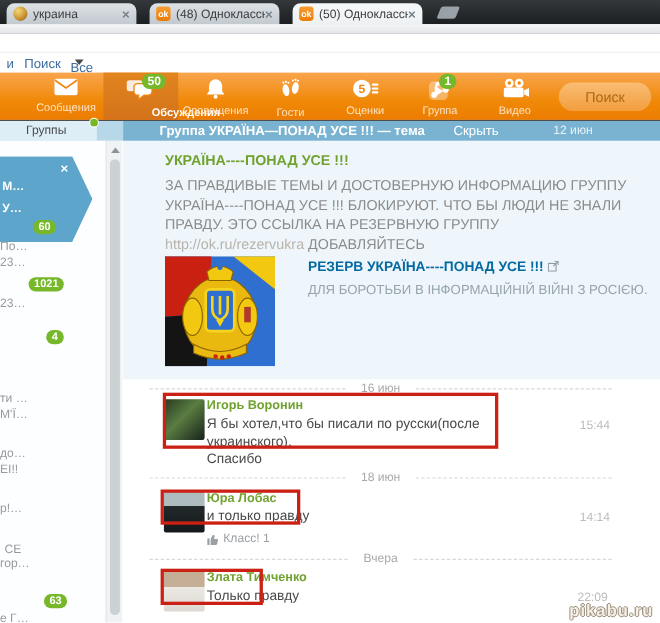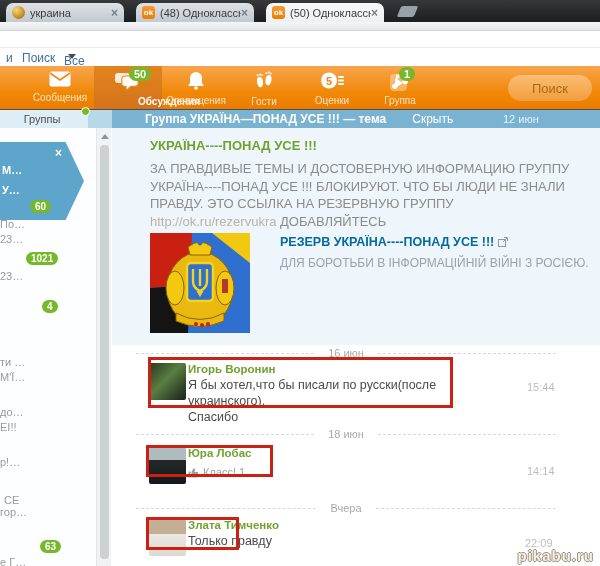--- a/index.html
+++ b/index.html
@@ -209,20 +209,33 @@
           <path fill="#fff" d="M7 4 L19 1.2 v9.3 a2.8 2.8 0 1 1 -1.6 -2.5 V4.8 L8.6 7 v8.2 a2.8 2.8 0 1 1 -1.6 -2.5 Z"></path>
         </svg>
       <span class="tb-badge" style="left:10px;">1</span>
     </span>
     <span class="music-chip">
       <svg width="8" height="10">
           <path d="M0 0 L8 5 L0 10 z" fill="#fff"></path>
         </svg>
     </span>
     <span class="tlabel">Группа</span>
+  </div>
+  <div class="abs tb-item" style="left:434px;">
+    <span class="ticon">
+      <svg width="26" height="19">
+          <circle cx="8" cy="4.5" r="4" fill="#fff"></circle>
+          <circle cx="17" cy="4.5" r="4" fill="#fff"></circle>
+      <circle cx="8" cy="4.5" r="1.6" fill="#f08908"></circle>
+          <circle cx="17" cy="4.5" r="1.6" fill="#f08908"></circle>
+      <rect x="3" y="8.5" width="18" height="9" rx="2" fill="#fff"></rect>
+      <path d="M21.5 11 L26 9 v8 l-4.5 -2 z" fill="#fff"></path>
+        </svg>
+    </span>
+    <span class="tlabel">Видео</span>
   </div>
   <div class="abs search-btn">Поиск</div>
 </div>
 
 <div class="abs app">
 
   <div class="abs header-strip"></div>
   <div class="abs groups-tab">
     <span>Группы</span>
     <span class="green-dot"></span>
@@ -321,20 +334,21 @@
       <div class="abs divider" style="top:83px;">
         <span class="line"></span>
           <span>18 июн</span>
           <span class="line"></span>
       </div>
 
       <div class="abs comment" style="top:100px;">
         <div class="avatar av2"></div>
         <div class="c-body">
           <div class="c-author">Юра Лобас</div>
+          <div class="c-text">и только правду</div>
           <div class="like-row">
             <svg width="11" height="11">
               <path d="M0.5 4.5 h2 v6 h-2 z M3.5 10.5 h4.6 a1.3 1.3 0 0 0 1.25 -1 l.8 -3.2 a1 1 0 0 0 -1 -1.25 H6.6 L7.1 2.6 A1.15 1.15 0 0 0 5 1.9 L3.5 5.2 z" fill="#9aa0a4"></path>
             </svg>
             <span>Класс! 1</span>
           </div>
         </div>
         <span class="c-time">14:14</span>
       </div>
 

